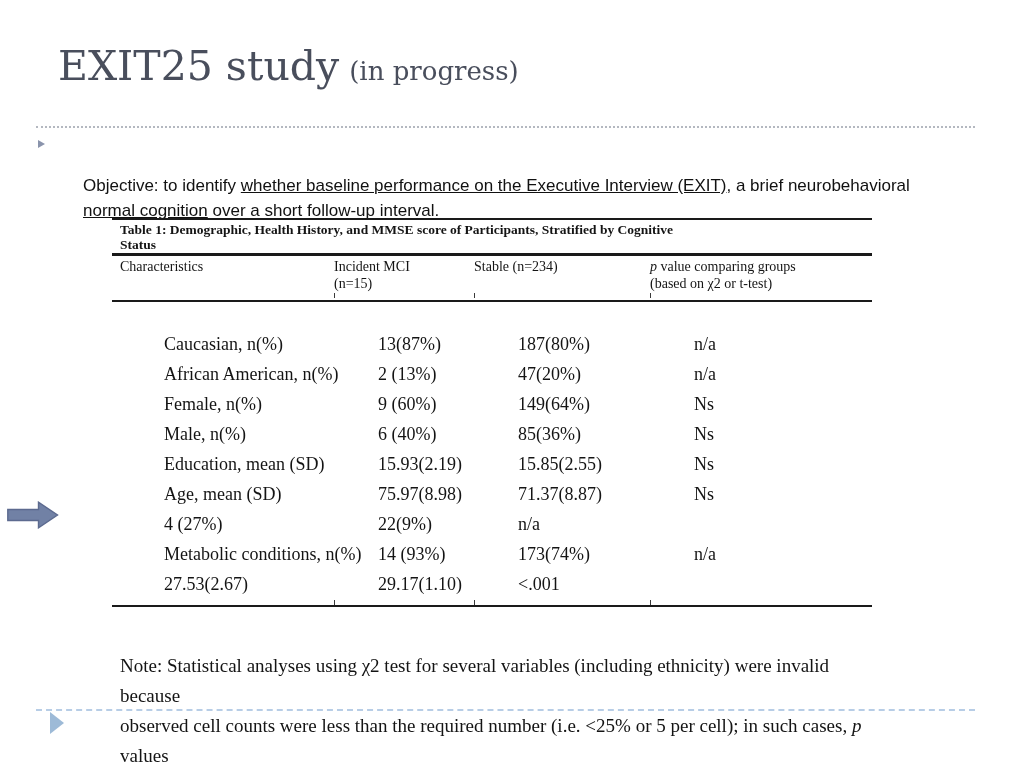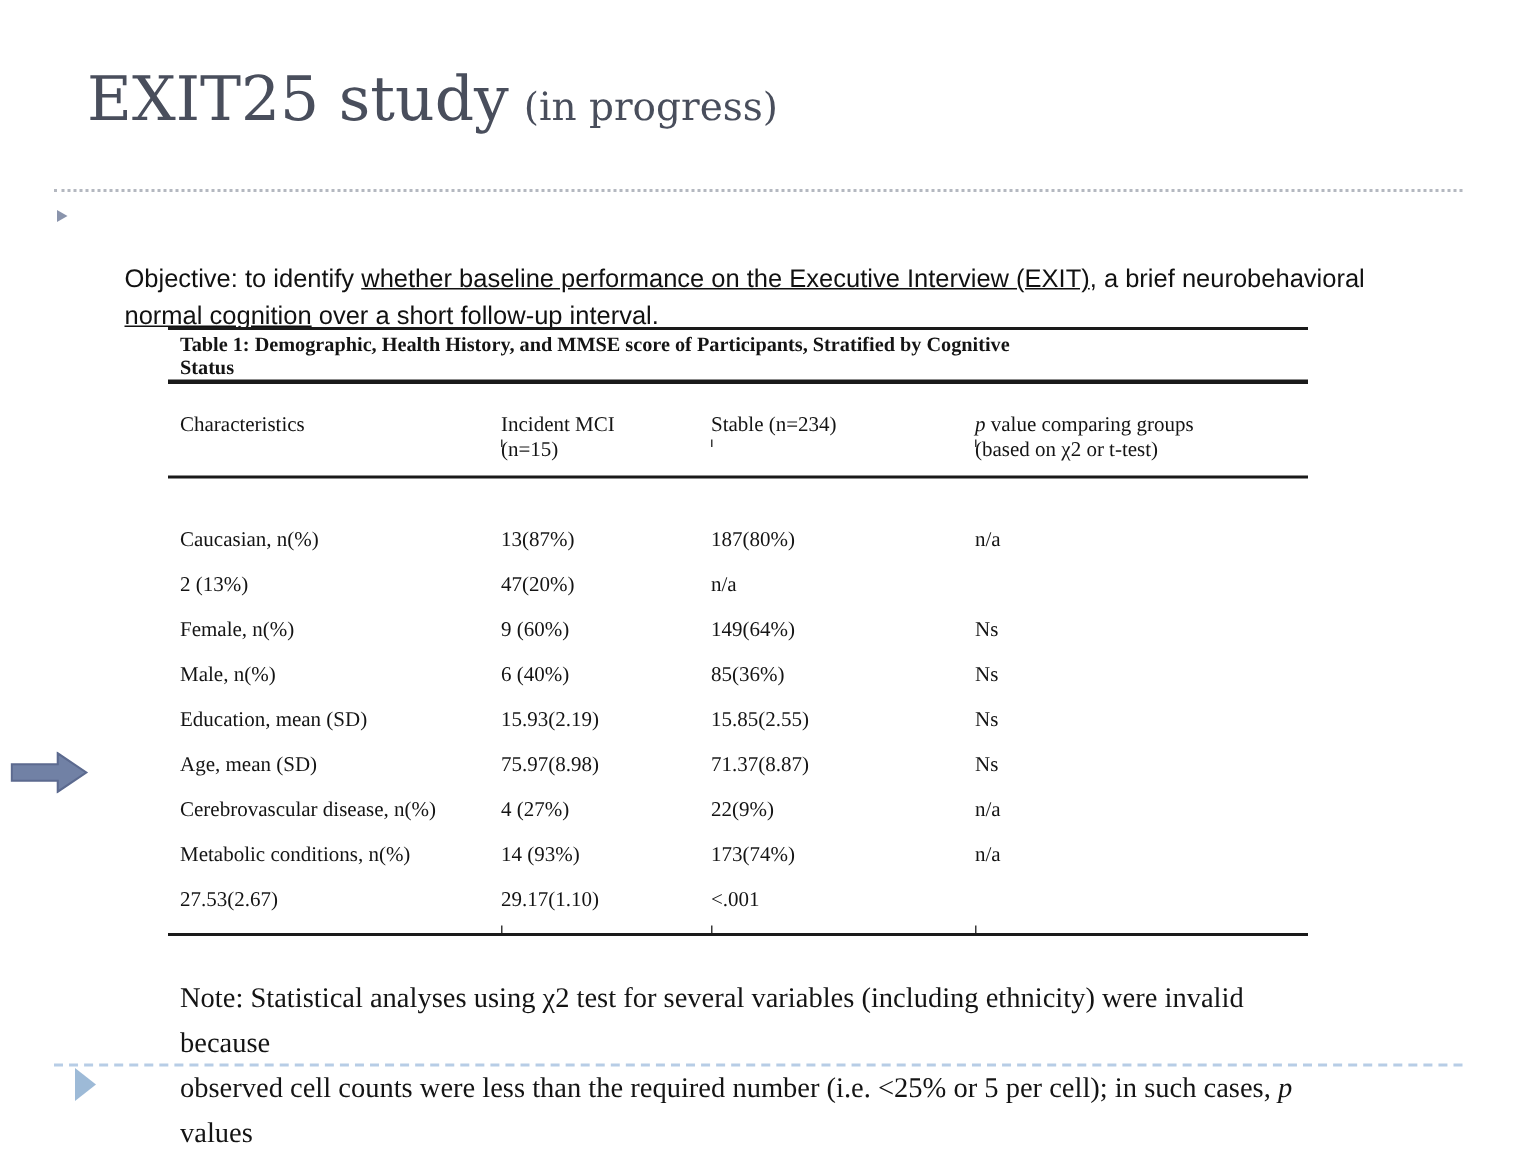--- a/index.html
+++ b/index.html
@@ -25,26 +25,26 @@
   .obj-text { margin-left:45px; font-size:17px; line-height:24.5px; color:#111;margin-top:42px; }
   .obj-text .u { text-decoration:underline; }
 
   
   .t1 { position:absolute; left:112px; top:218px; width:760px;
     border-top:2px solid #1a1a1a; border-bottom:2px solid #1a1a1a;
     font-family:"Liberation Serif", serif; color:#141414; }
   .t-caption { font-weight:bold; font-size:13.5px; line-height:15px; padding:2px 6px 1px 8px;
     border-bottom:3px solid #1a1a1a; }
   .t-header { display:grid; grid-template-columns:222px 140px 176px 222px;
-    font-size:14px; line-height:17px; padding:19px 0 8px; border-bottom:2px solid #1a1a1a; }
+    font-size:14px; line-height:17px; padding:2px 0 8px; border-bottom:2px solid #1a1a1a; }
   .t-header > div:first-child, .t-row > div:first-child { padding-left:8px; }
   .t-header .i, .note .i { font-style:italic; }
   .t-body { padding:27px 0 6px; }
   .t-row { display:grid; grid-template-columns:222px 140px 176px 222px;
-    height:30px; align-items:center; font-size:14px; }
+    height:30px; align-items:center; font-size:18px;margin-left:44px; }
   .col-tick { position:absolute; width:1px; height:5px; background:#3a3a3a; }
 
   
   .note { position:absolute; left:120px; top:651px; width:760px;
     font-family:"Liberation Serif", serif; font-size:19px; line-height:30px; color:#141414; }
 
   
   .block-arrow { position:absolute; left:7px; top:501px; }
 
   
@@ -90,20 +90,21 @@
     <div class="t-body">
 
         <div class="t-row">
           <div>Caucasian, n(%)</div>
           <div>13(87%)</div>
           <div>187(80%)</div>
           <div>n/a</div>
         </div>
 
         <div class="t-row">
+          <div>African American, n(%)</div>
           <div>2 (13%)</div>
           <div>47(20%)</div>
           <div>n/a</div>
         </div>
 
         <div class="t-row">
           <div>Female, n(%)</div>
           <div>9 (60%)</div>
           <div>149(64%)</div>
           <div>Ns</div>
@@ -125,21 +126,20 @@
 
         <div class="t-row">
           <div>Age, mean (SD)</div>
           <div>75.97(8.98)</div>
           <div>71.37(8.87)</div>
           <div>Ns</div>
         </div>
 
 
         <div class="t-row">
-          <div>Cerebrovascular disease, n(%)</div>
           <div>4 (27%)</div>
           <div>22(9%)</div>
           <div>n/a</div>
         </div>
 
         <div class="t-row">
           <div>Metabolic conditions, n(%)</div>
           <div>14 (93%)</div>
           <div>173(74%)</div>
           <div>n/a</div>

